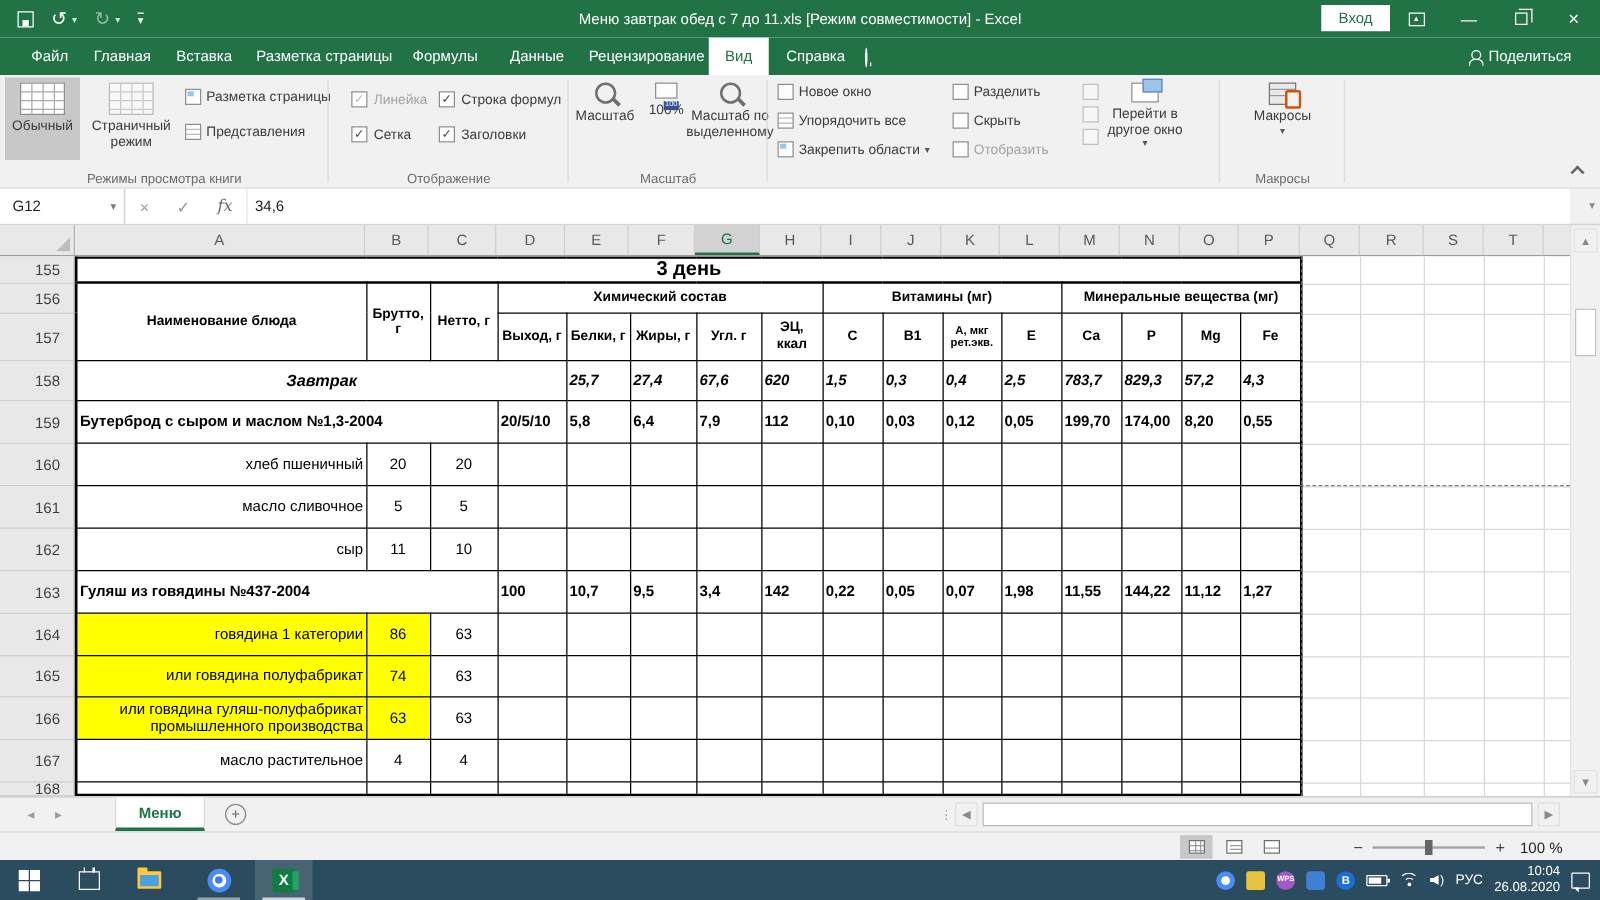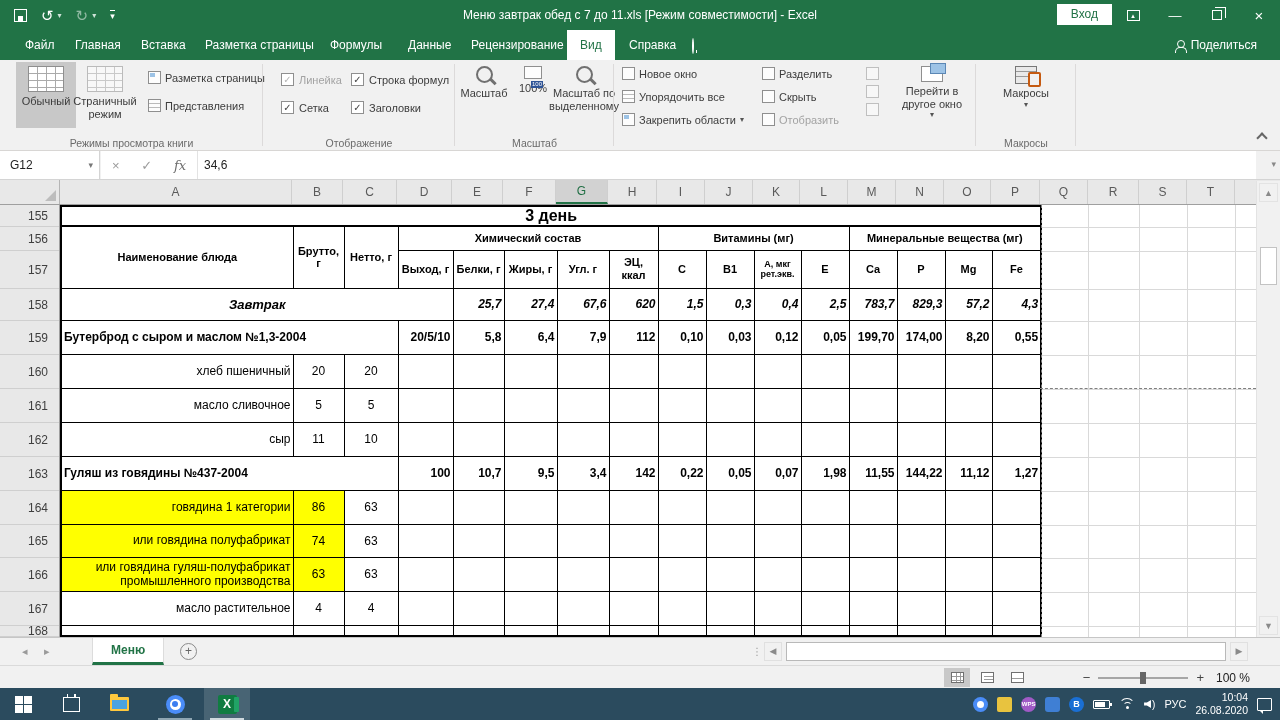--- a/index.html
+++ b/index.html
@@ -93,21 +93,21 @@
   table.menu{border-collapse:collapse;table-layout:fixed;position:absolute;left:0;top:0;width:981px;background:#fff;font-size:12px;color:#000}
   table.menu td{border:1px solid #000;padding:0 2px;overflow:hidden;vertical-align:middle}
   table.menu{border:2px solid #000}
   td.day{font-size:16px;font-weight:bold;text-align:center;border-bottom-width:2px!important}
   .r157 td,.r158 td,.r162 td,.r163 td{border-bottom-width:2px}
   .r160 td{border-bottom:1px dashed #7f7f7f}
   .r168 td{border-bottom:none}
   td.h{font-weight:bold;font-size:11px;text-align:center;line-height:1.15}
   td.h.sm{font-size:9px}
   td.meal{font-weight:bold;font-style:italic;font-size:13px;text-align:center}
-  td.num{font-weight:bold;text-align:right}
+  td.num{font-weight:bold;text-align:left}
   td.num.it{font-style:italic}
   td.plain{text-align:center}
   td.ing{text-align:right;padding-right:3px;line-height:1.2}
   td.dish{font-weight:bold;text-align:left;padding-left:4px}
   td.yl{background:#ffff00}
   
   #vscroll{position:absolute;left:1256px;top:181px;width:24px;height:456px;background:#f1f1f1;border-left:1px solid #e3e3e3}
   .varrow{position:absolute;left:2px;width:19px;height:19px;background:#f1f1f1;border:1px solid #e3e3e3;color:#8a8a8a;font-size:9px;text-align:center;line-height:18px}
   #vthumb{position:absolute;left:3px;top:66px;width:17px;height:38px;background:#fff;border:1px solid #c3c3c3}
   
@@ -205,21 +205,21 @@
   <span class="abs" style="left:692px;top:9px"><span class="bulb"></span></span>
   <span class="rtab" style="right:10px;display:flex;align-items:center">
       <span class="person"></span>
       <span>Поделиться</span>
     </span>
 </div>
 
 <div id="ribbon">
 
   <div class="group" style="left:0;width:263px">
-    <div class="bigbtn sel" style="left:16px;width:60px">
+    <div class="bigbtn sel" style="left:4px;width:60px">
       <span class="icon-grid"></span>
       <span>Обычный</span>
     </div>
     <div class="bigbtn" style="left:66px;width:78px">
       <span class="icon-grid lt"></span>
       <span>Страничный режим</span>
     </div>
     <div class="smallbtn" style="left:148px;top:11px">
       <span class="mini blue"></span>
       <span>Разметка страницы</span>
@@ -296,21 +296,21 @@
     </div>
     <div class="smallbtn dis" style="left:148px;top:53px">
       <span class="mini"></span>
         <span>Отобразить</span>
     </div>
     <div class="abs stack3" style="left:252px;top:7px">
       <span class="mini" style="opacity:.5"></span>
       <span class="mini" style="opacity:.5"></span>
       <span class="mini" style="opacity:.5"></span>
     </div>
-    <div class="bigbtn" style="left:278px;width:80px">
+    <div class="bigbtn" style="left:262px;width:80px">
       <span class="winicon"></span>
       <span>Перейти в другое окно</span>
         <span class="caret">▾</span>
     </div>
     <div class="gdiv" style="right:0"></div>
   </div>
 
   <div class="group" style="left:976px;width:100px">
     <div class="bigbtn" style="left:18px;width:64px">
       <span class="macicon"></span>

